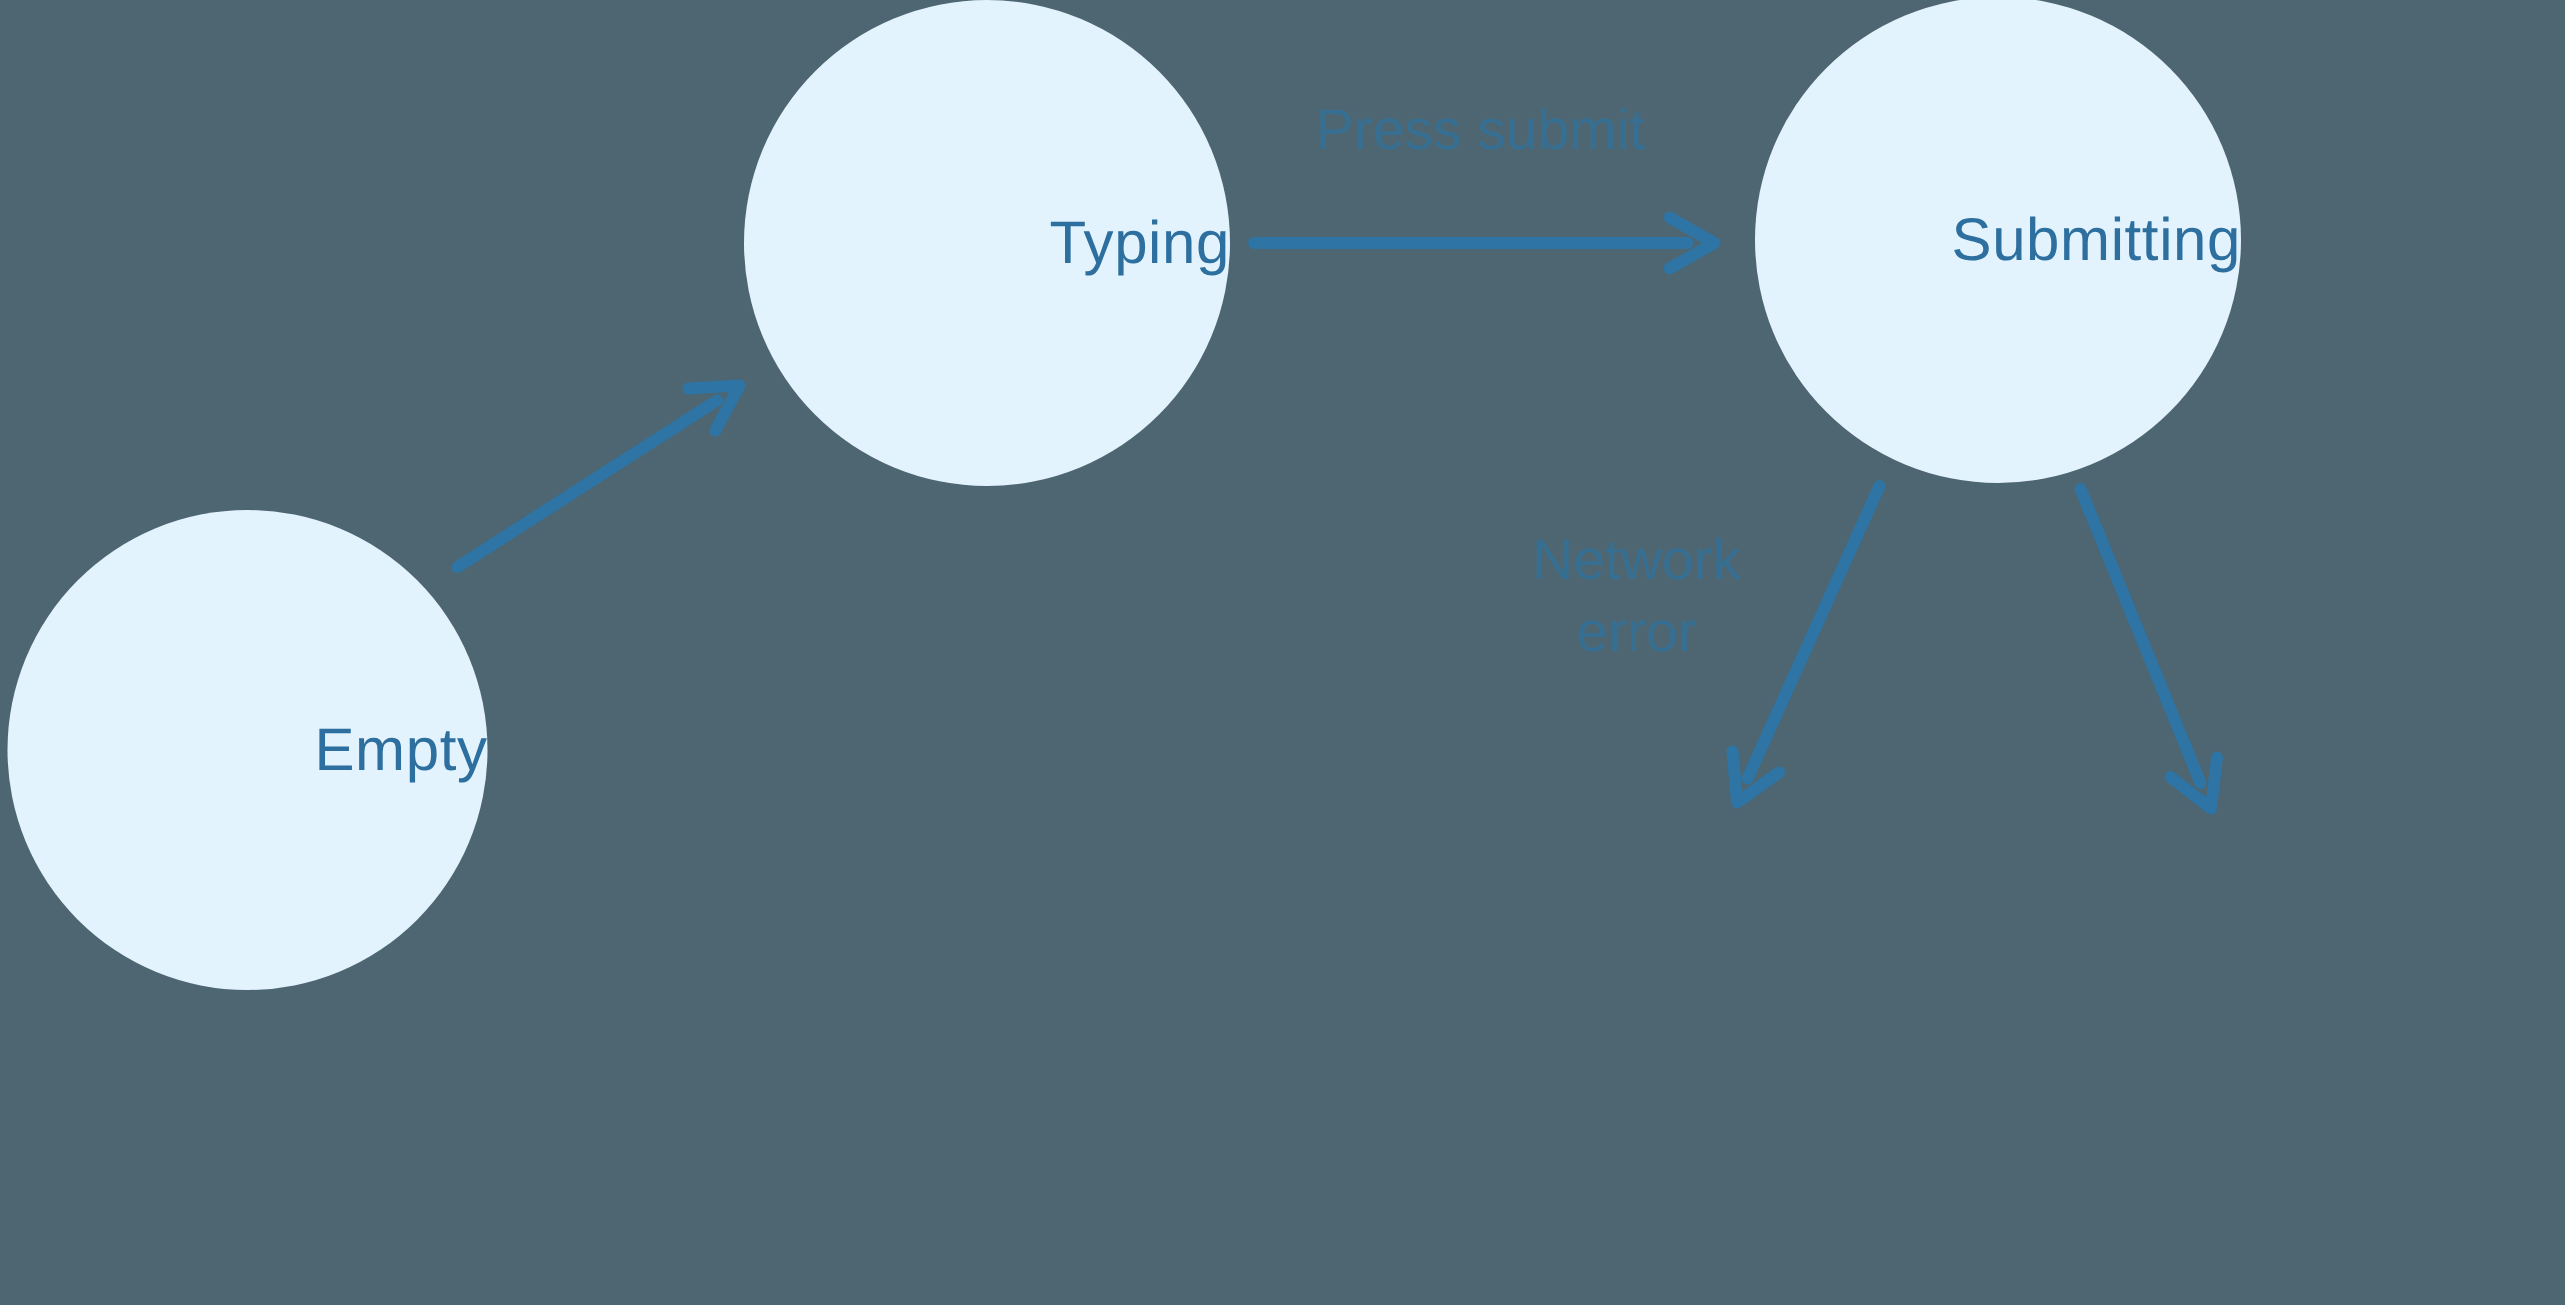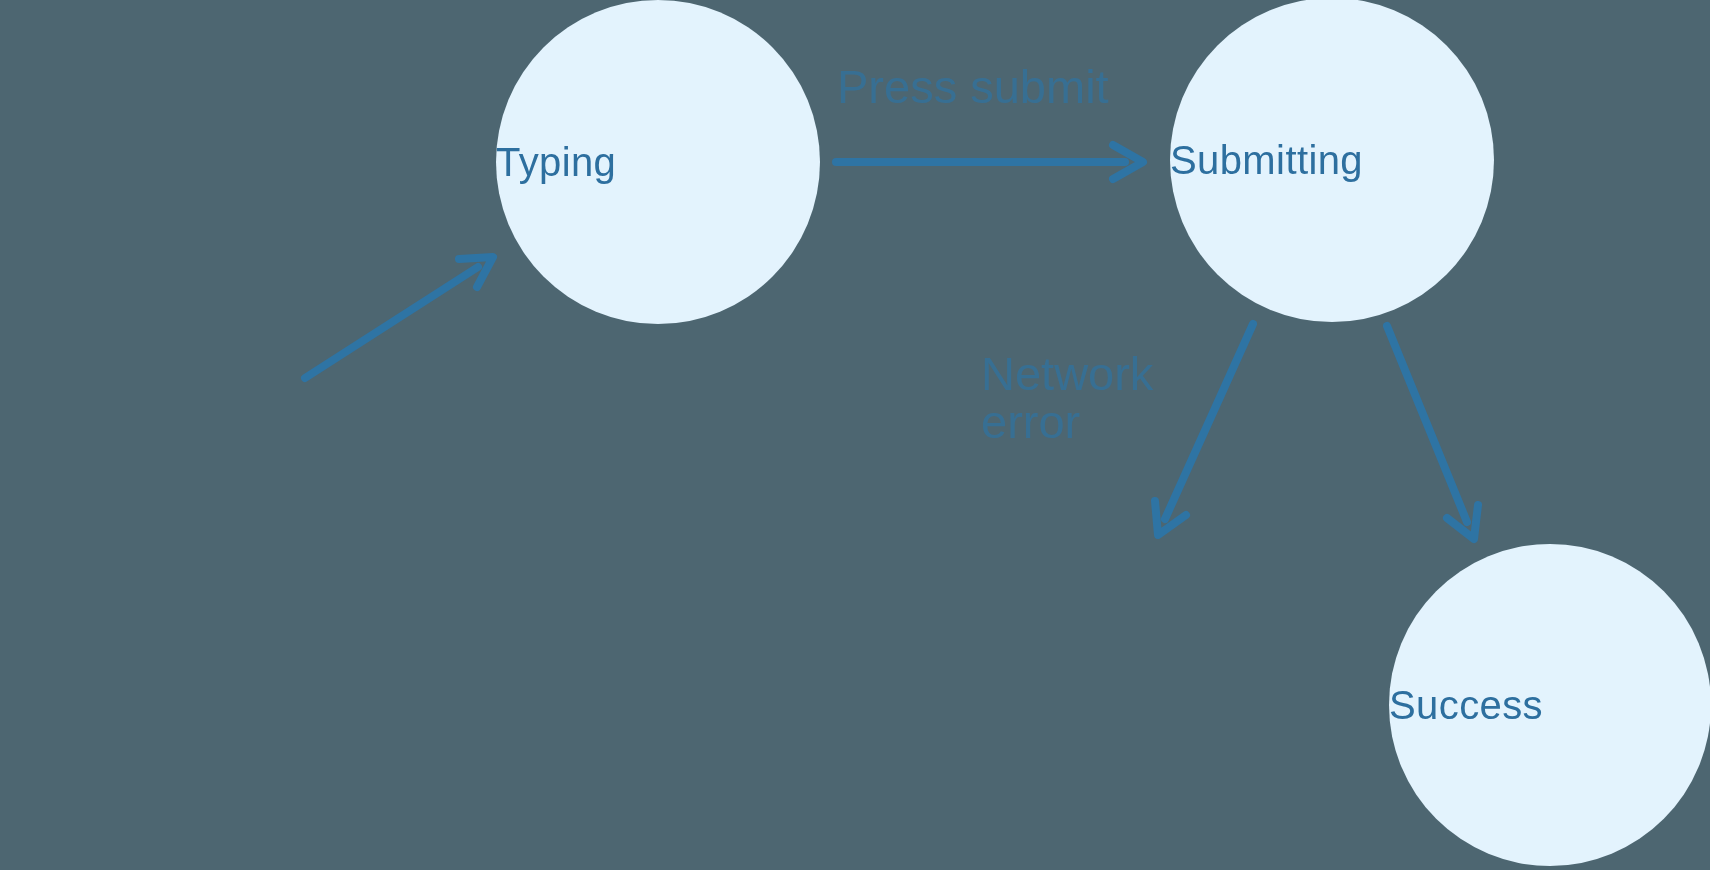--- a/index.html
+++ b/index.html
@@ -31,38 +31,38 @@
     fill: none;
     stroke-linecap: round;
     stroke-linejoin: round;
   }
   .node {
     position: absolute;
     border-radius: 50%;
     background: var(--node-fill);
     display: flex;
     align-items: center;
-    justify-content: flex-start;
+    justify-content: flex-end;
   }
   .node-label {
     font-size: 40px;
     font-weight: 500;
     letter-spacing: 0.4px;
     color: var(--node-text);
     white-space: nowrap;
   }
   .node-empty      { left: 5px;    top: 340px;  width: 320px; height: 320px; }
   .node-typing     { left: 496px;  top: 0px;    width: 324px; height: 324px; }
   .node-submitting { left: 1170px; top: -2px;   width: 324px; height: 324px; }
   .node-error      { left: 924px;  top: 548px;  width: 320px; height: 320px; }
   .node-success    { left: 1389px; top: 544px;  width: 322px; height: 322px; }
   .edge-label {
     position: absolute;
-    text-align: left;
-    font-size: 47px;
+    text-align: center;
+    font-size: 38px;
     line-height: 48px;
     font-weight: 500;
     color: var(--edge-label);
     opacity: 0.85;
   }
   .el-start-typing    { left: 238px;  top: 187px; width: 180px; }
   .el-press-submit    { left: 837px;  top: 63px;  width: 300px; }
   .el-network-error   { left: 981px;  top: 350px; width: 220px; }
   .el-network-success { left: 1437px; top: 350px; width: 220px; }
 </style>
@@ -83,30 +83,30 @@
     <g>
       <line x1="1253" y1="324" x2="1165" y2="519"></line>
       <polyline points="1155,501 1158,535 1186,515"></polyline>
     </g>
     <g>
       <line x1="1387" y1="326" x2="1467" y2="522"></line>
       <polyline points="1447,518 1474,539 1478,505"></polyline>
     </g>
   </svg>
 
+  <div class="node node-empty">
+    <span class="node-label">Empty</span>
+  </div>
 
   <div class="node node-typing">
     <span class="node-label">Typing</span>
   </div>
 
   <div class="node node-submitting">
     <span class="node-label">Submitting</span>
   </div>
 
 
-  <div class="node node-success">
-    <span class="node-label">Success</span>
-  </div>
 
   <div class="edge-label el-press-submit">Press submit</div>
   <div class="edge-label el-network-error">Network error</div>
 
 </div>
 
 </body></html>

